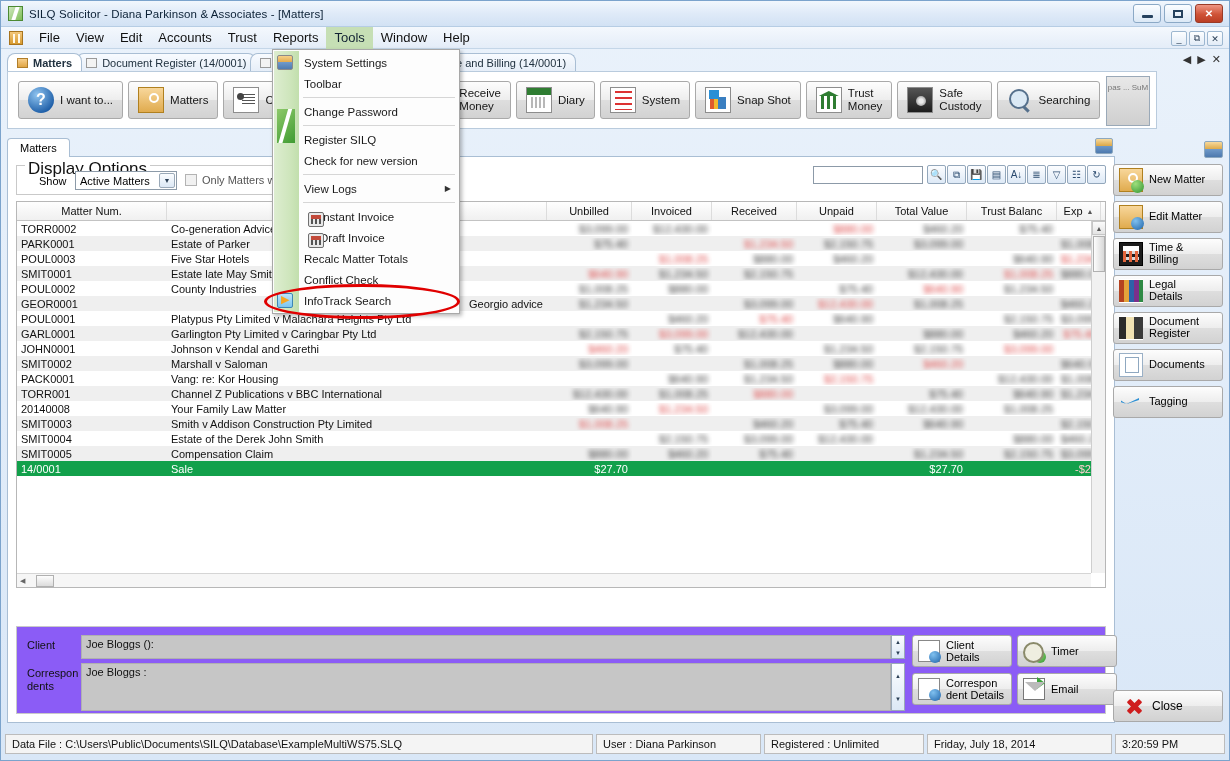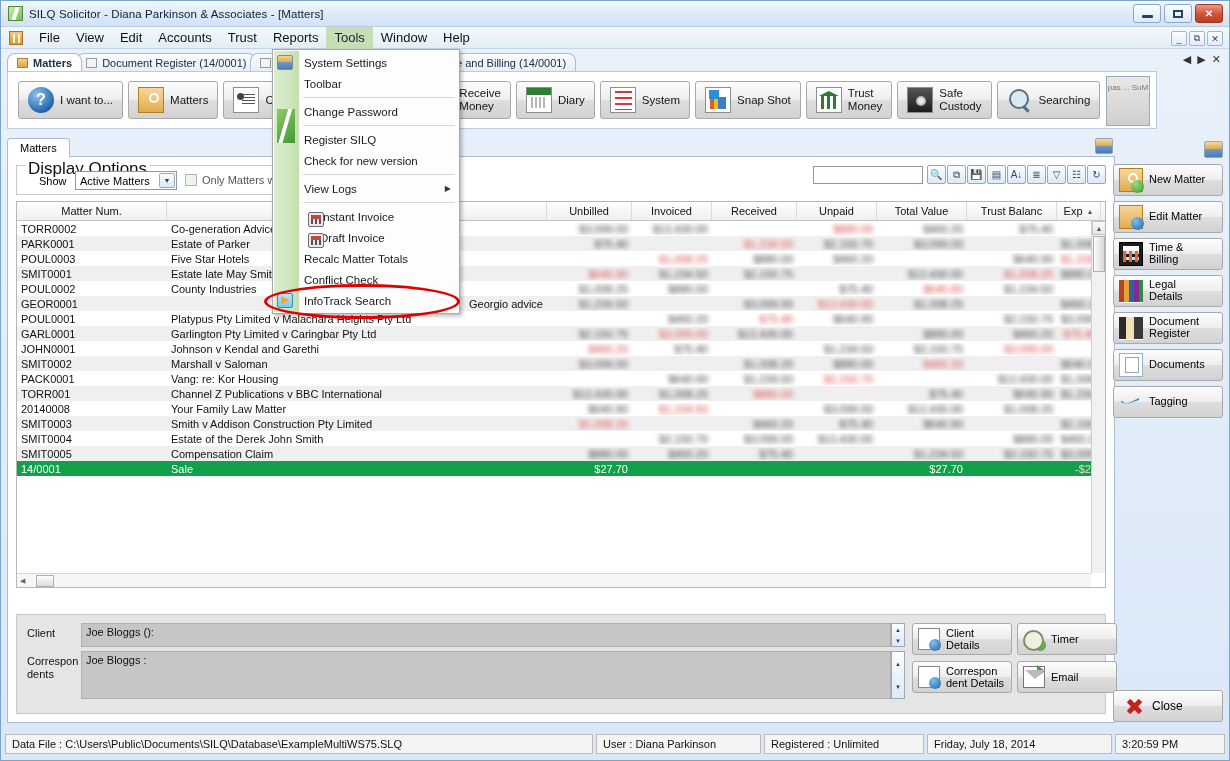--- a/index.html
+++ b/index.html
@@ -289,22 +289,22 @@
   .vsarr { width:14px;height:14px; display:flex;align-items:center;justify-content:center;font-size:7px;
     background:linear-gradient(180deg,#fbfbfb,#e4e4e4); border:1px solid #c6c6c6; color:#555;}
   .hscroll {
     position:absolute; left:0; right:14px; bottom:0; height:14px;
     background:#f6f6f6; border-top:1px solid #d5d5d5; display:flex; align-items:center;
   }
   .hthumb { width:18px;height:12px; margin-left:11px; background:linear-gradient(180deg,#fdfdfd,#dcdcdc); border:1px solid #b0b0b0;}
 
   
   .detail {
-    position:absolute; left:8px; right:8px; bottom:8px; height:100px;
-    border:1px solid #c9c9c9; background:#e5e5e5;
+    position:absolute; left:8px; right:8px; bottom:8px; height:88px;
+    border:1px solid #c9c9c9; background:#8b5cf6;
   }
   .dlabel { position:absolute; font-size:11px; color:#111; line-height:1.15; }
   .dfield {
     position:absolute; background:#c6c6c6; border:1px solid #b0b0b0;
     font-size:11px; color:#111; padding:2px 4px;
   }
   .spin {
     position:absolute; width:14px; border:1px solid #9aa9b8;
     background:linear-gradient(180deg,#fbfdff,#dce8f5);
     display:flex; flex-direction:column;

